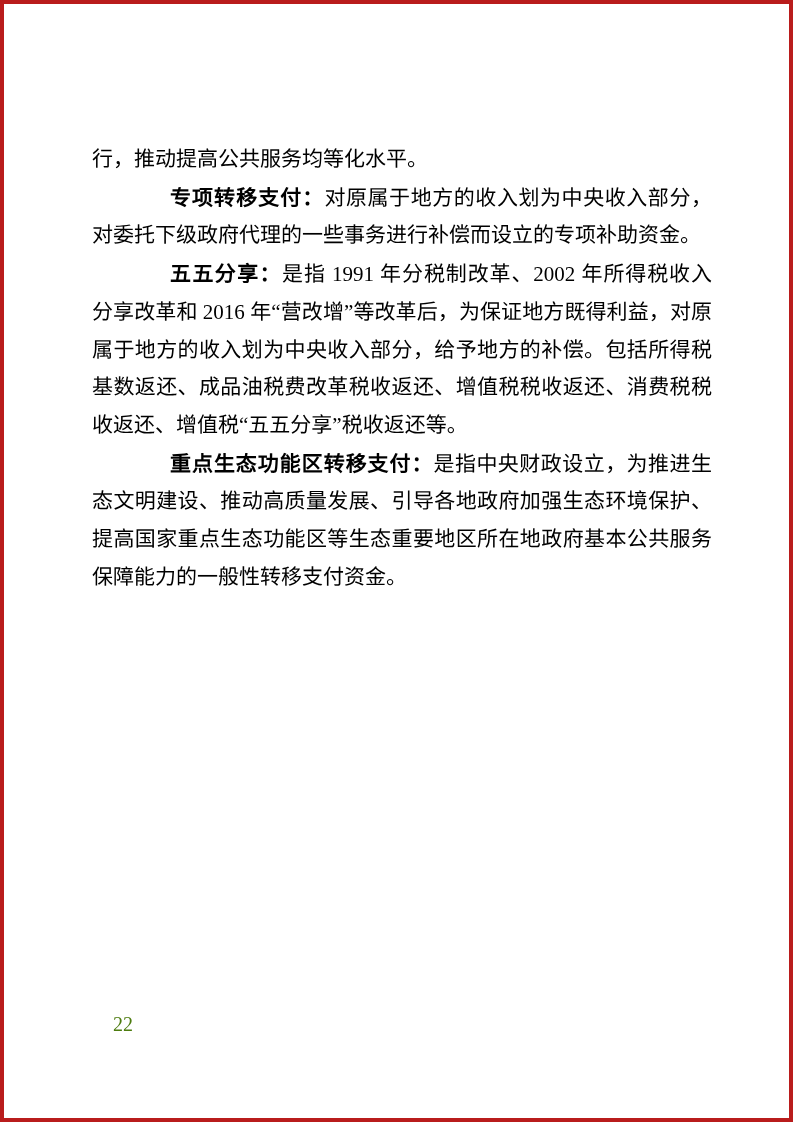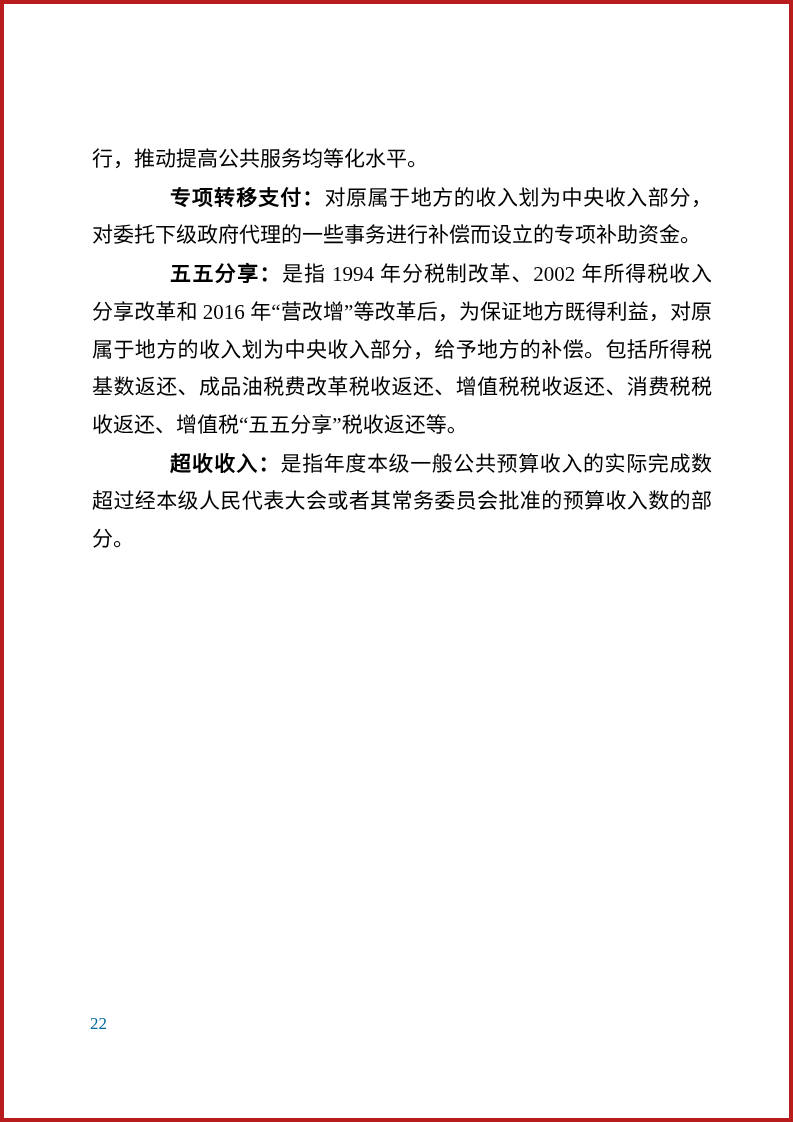--- a/index.html
+++ b/index.html
@@ -36,32 +36,32 @@
     text-indent: 0;
   }
   .term {
     font-family: "Liberation Sans", sans-serif;
     font-weight: bold;
     letter-spacing: 0.5px;
     margin-left: 36px;
   }
   .page-number {
     position: absolute;
-    left: 86px;
+    left: 109px;
     top: 1008px;
-    font-size: 17px;
+    font-size: 20px;
     line-height: 24px;
     font-family: "Liberation Serif", serif;
-    color: #0369a1;
+    color: #4d7c0f;
   }
 </style>
 </head>
 <body>
 
 <div class="page">
   <div class="text-block" id="text-block">
       <p class="para no-indent"><span>行，推动提高公共服务均等化水平。</span></p>
       <p class="para"><span class="term">专项转移支付：</span><span>对原属于地方的收入划为中央收入部分，对委托下级政府代理的一些事务进行补偿而设立的专项补助资金。</span></p>
-      <p class="para"><span class="term">五五分享：</span><span>是指 1994 年分税制改革、2002 年所得税收入分享改革和 2016 年“营改增”等改革后，为保证地方既得利益，对原属于地方的收入划为中央收入部分，给予地方的补偿。包括所得税基数返还、成品油税费改革税收返还、增值税税收返还、消费税税收返还、增值税“五五分享”税收返还等。</span></p>
-      <p class="para"><span class="term">超收收入：</span><span>是指年度本级一般公共预算收入的实际完成数超过经本级人民代表大会或者其常务委员会批准的预算收入数的部分。</span></p>
+      <p class="para"><span class="term">五五分享：</span><span>是指 1991 年分税制改革、2002 年所得税收入分享改革和 2016 年“营改增”等改革后，为保证地方既得利益，对原属于地方的收入划为中央收入部分，给予地方的补偿。包括所得税基数返还、成品油税费改革税收返还、增值税税收返还、消费税税收返还、增值税“五五分享”税收返还等。</span></p>
+      <p class="para"><span class="term">重点生态功能区转移支付：</span><span>是指中央财政设立，为推进生态文明建设、推动高质量发展、引导各地政府加强生态环境保护、提高国家重点生态功能区等生态重要地区所在地政府基本公共服务保障能力的一般性转移支付资金。</span></p>
     </div>
   <div class="page-number">22</div>
 </div>
 
 </body></html>

